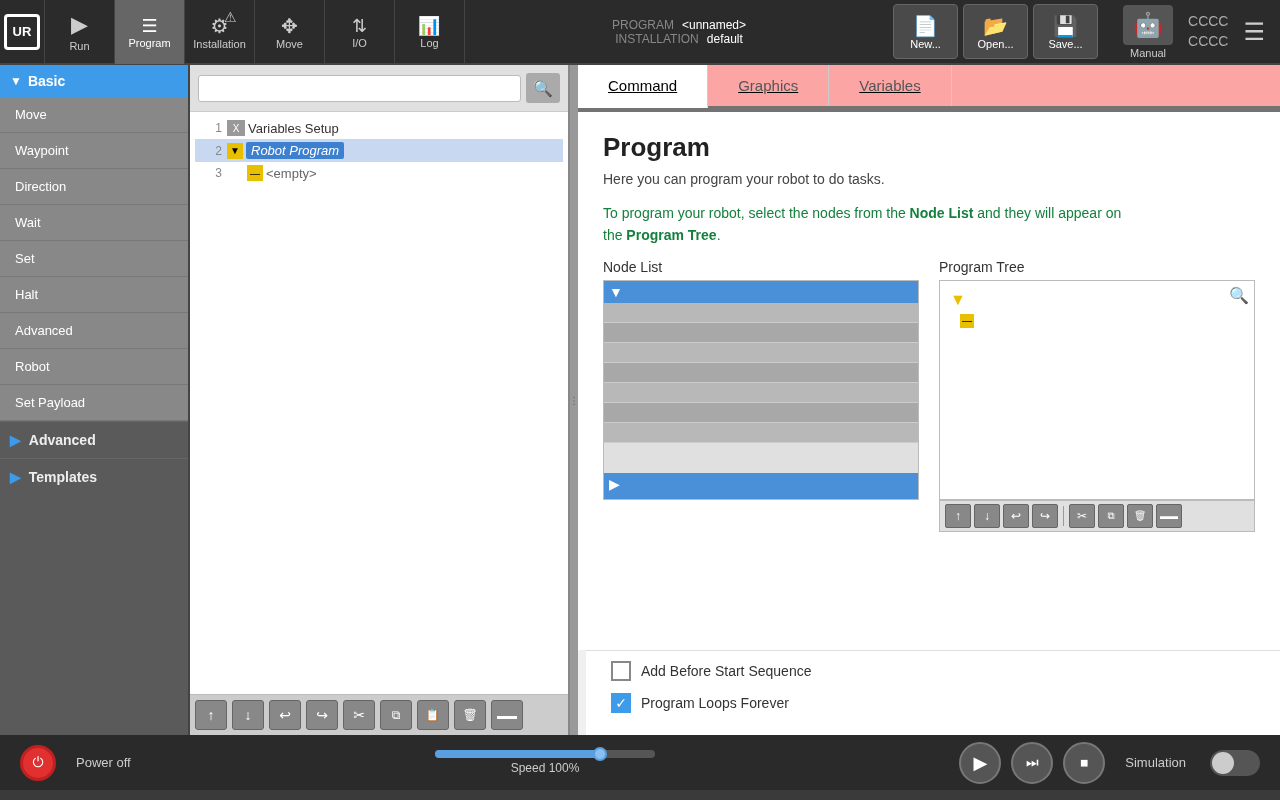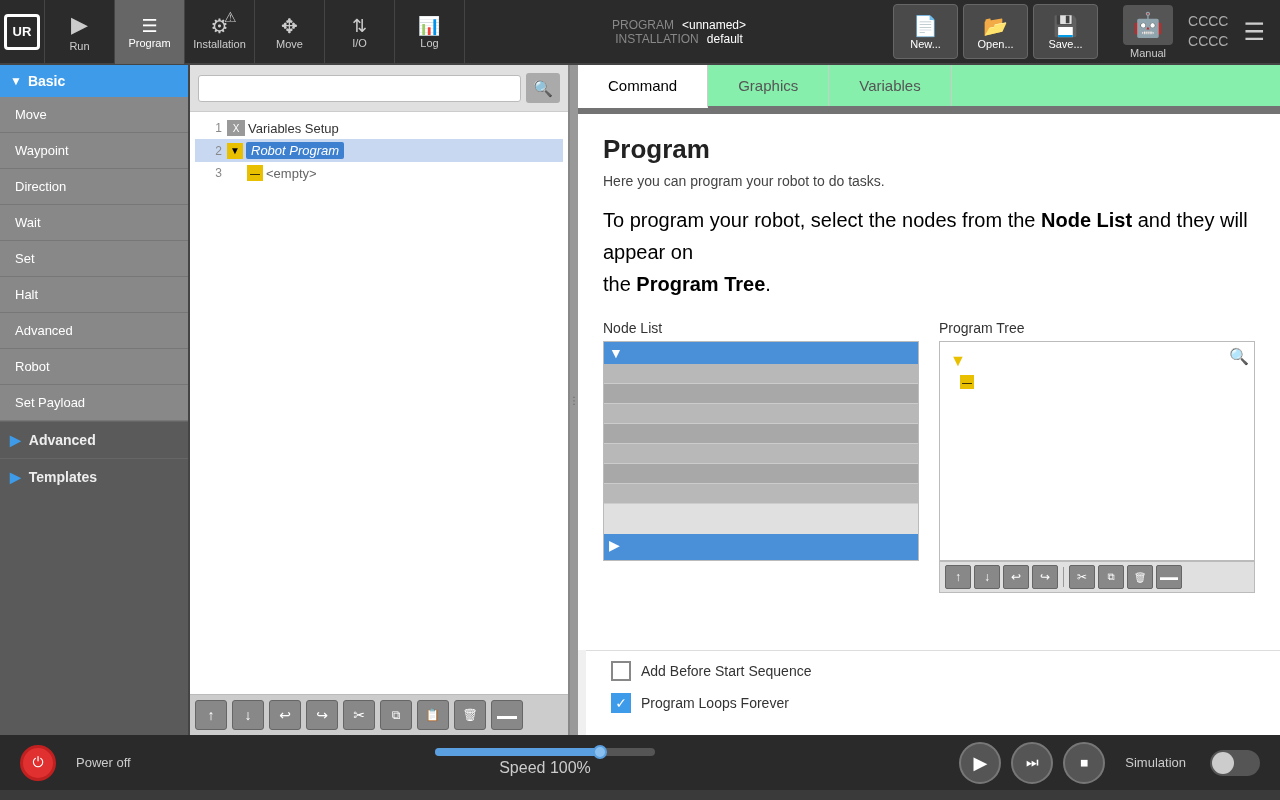--- a/index.html
+++ b/index.html
@@ -275,22 +275,23 @@
     .right-panel {
       flex: 1;
       display: flex;
       flex-direction: column;
       background: #f0f0f0;
     }
 
     
     .tabs {
       display: flex;
-      background: #86efac;
-      border-bottom: 8px solid #737373;
+      background: #fca5a5;
+      border-bottom: 6px solid #737373;
+      text-decoration: underline;
     }
     .tab {
       padding: 12px 30px;
       font-size: 15px;
       cursor: pointer;
       color: #555;
       border-right: 1px solid #ccc;
     }
     .tab.active {
       background: #fff;
@@ -312,24 +313,24 @@
       font-weight: bold;
       color: #222;
       margin-bottom: 8px;
     }
     .command-subtitle {
       font-size: 14px;
       color: #444;
       margin-bottom: 15px;
     }
     .command-description {
-      font-size: 20px;
-      color: #000000;
+      font-size: 14px;
+      color: #15803d;
       line-height: 1.6;
-      margin-bottom: 20px;
+      margin-bottom: 12px;
     }
     .command-description strong { font-weight: bold; }
 
     
     .tree-section {
       display: flex;
       gap: 20px;
       margin-bottom: 20px;
     }
 
@@ -511,21 +512,21 @@
       top: 50%;
       transform: translate(50%, -50%);
       width: 14px;
       height: 14px;
       border-radius: 50%;
       background: #8ac0f0;
       border: 2px solid #5a9fe0;
     }
     .speed-label {
       color: #ccc;
-      font-size: 16px;
+      font-size: 12px;
     }
 
     .playback-controls {
       display: flex;
       align-items: center;
       gap: 10px;
     }
     .play-btn {
       width: 42px;
       height: 42px;

